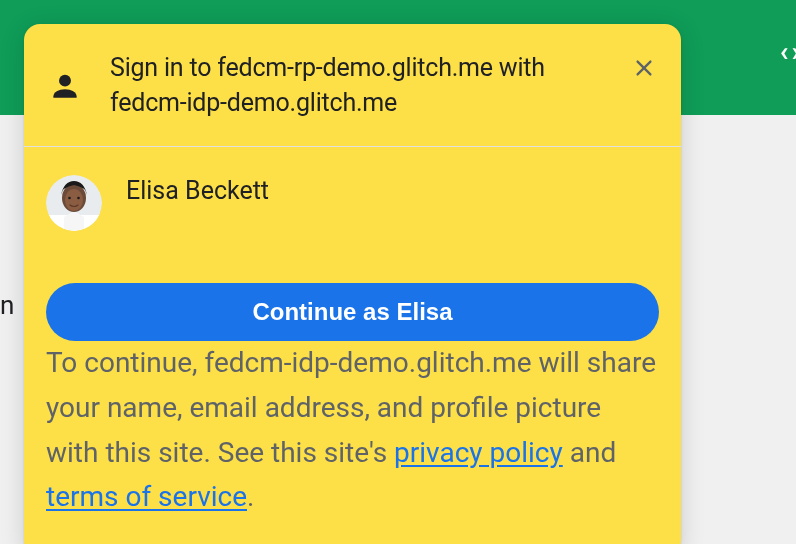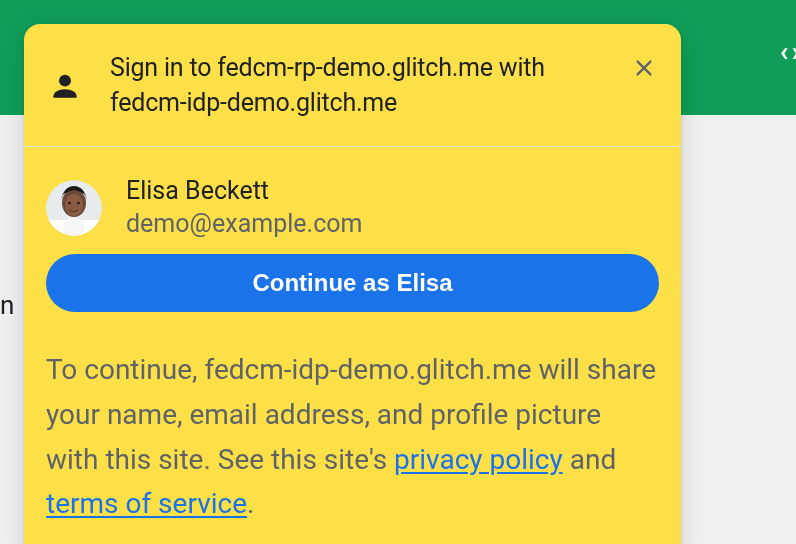--- a/index.html
+++ b/index.html
@@ -77,22 +77,22 @@
       cursor: pointer;
       color: #5f6368;
       background: none;
       border: none;
     }
     .dialog-body {
       padding: 28px 22px 36px 22px;
     }
     .account-row {
       display: flex;
-      align-items: center;
-      margin-bottom: 14px;
+      align-items: flex-start;
+      margin-bottom: 52px;
     }
     .avatar {
       width: 56px;
       height: 56px;
       border-radius: 50%;
       margin-right: 24px;
       flex-shrink: 0;
       overflow: hidden;
     }
     .avatar svg {
@@ -117,21 +117,20 @@
     .continue-button {
       width: 100%;
       height: 58px;
       background: #1a73e8;
       color: white;
       border: none;
       border-radius: 30px;
       font-size: 24px;
       font-weight: 600;
       cursor: pointer;
-      margin-bottom: 36px;
     }
     .disclosure {
       font-size: 28px;
       line-height: 1.6;
       color: #5f6368;
       font-weight: 400;
     }
     .disclosure a {
       color: #1a73e8;
       text-decoration: underline;
@@ -190,21 +189,20 @@
             <ellipse cx="28" cy="25" rx="9" ry="11" fill="#8a5c42"></ellipse>
             <path d="M15 20 Q18 6 28 6 Q38 6 41 20 Q40 12 28 10 Q16 12 15 20 Z" fill="#1a1a1a"></path>
             <circle cx="23.5" cy="23" r="1.3" fill="#1a1a1a"></circle>
             <circle cx="32.5" cy="23" r="1.3" fill="#1a1a1a"></circle>
             <path d="M24 30 Q28 33 32 30" stroke="#5a3628" stroke-width="1.2" fill="none" stroke-linecap="round"></path>
           </g>
         </svg>
       </div>
       <div class="account-info">
         <div class="account-name">Elisa Beckett</div>
-        <div class="account-email">demo@example.com</div>
       </div>
     </div>
 
     <button class="continue-button">Continue as Elisa</button>
 
     <div class="disclosure">
       <span>To continue, fedcm-idp-demo.glitch.me will share your name, email address, and profile picture with this site. See this site's </span><a href="#">privacy policy</a><span> and </span><a href="#">terms of service</a><span>.</span>
     </div>
   </div>
 </div>

